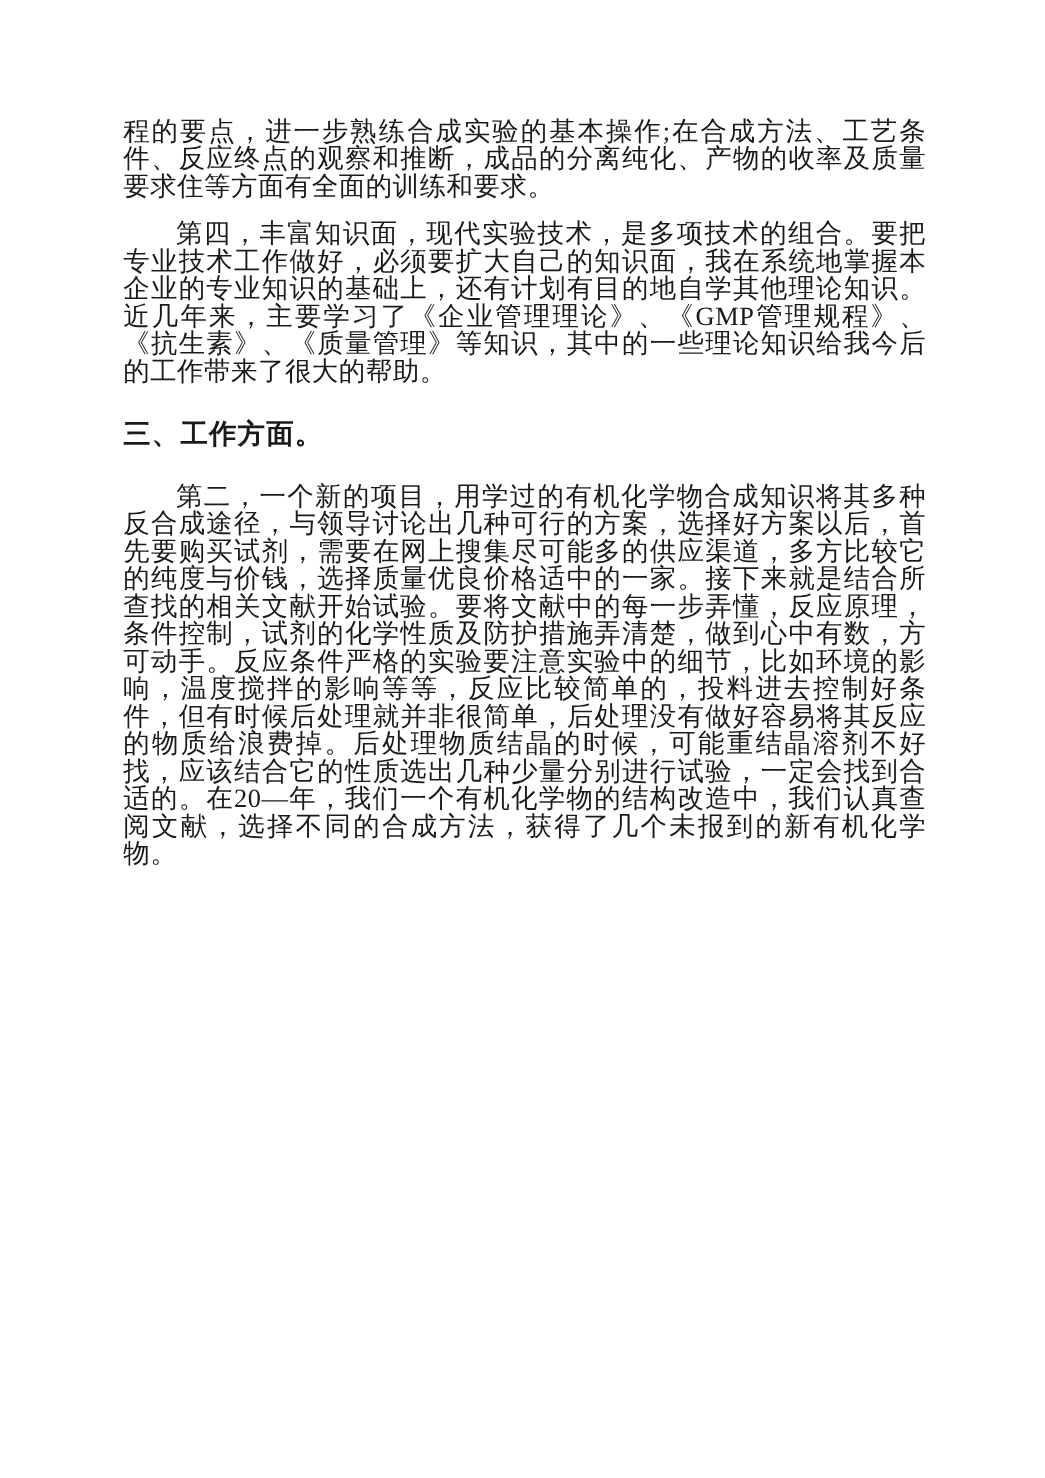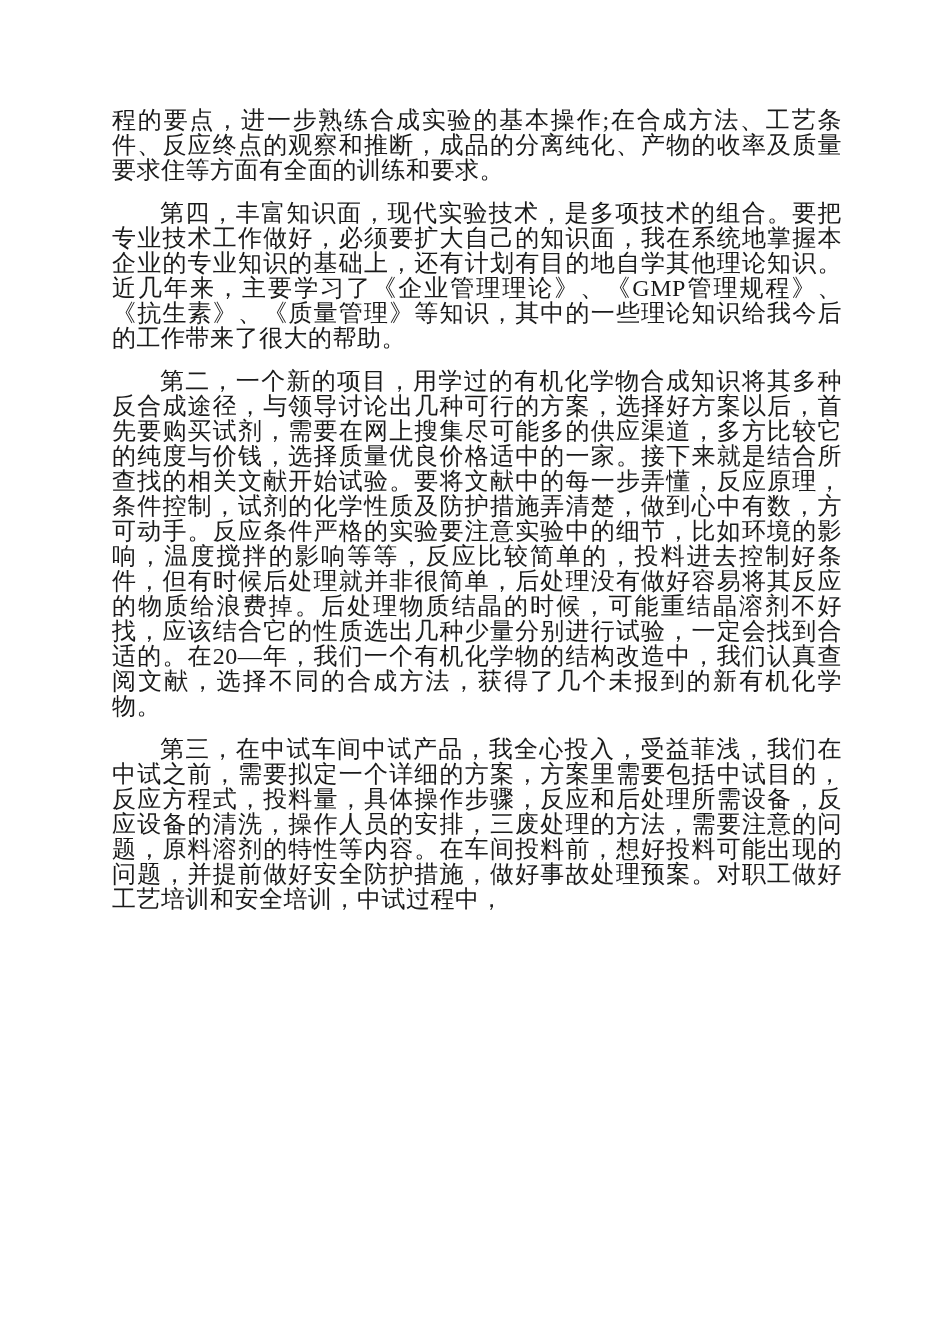--- a/index.html
+++ b/index.html
@@ -40,17 +40,17 @@
     }
   </style>
 </head>
 <body>
 
 <div class="page">
   <p class="para">程的要点，进一步熟练合成实验的基本操作;在合成方法、工艺条件、反应终点的观察和推断，成品的分离纯化、产物的收率及质量要求住等方面有全面的训练和要求。</p>
 
   <p class="para indented">第四，丰富知识面，现代实验技术，是多项技术的组合。要把专业技术工作做好，必须要扩大自己的知识面，我在系统地掌握本企业的专业知识的基础上，还有计划有目的地自学其他理论知识。近几年来，主要学习了《企业管理理论》、《GMP管理规程》、《抗生素》、《质量管理》等知识，其中的一些理论知识给我今后的工作带来了很大的帮助。</p>
 
+  <h2 class="heading">三、工作方面。</h2>
 
   <p class="para indented">第二，一个新的项目，用学过的有机化学物合成知识将其多种反合成途径，与领导讨论出几种可行的方案，选择好方案以后，首先要购买试剂，需要在网上搜集尽可能多的供应渠道，多方比较它的纯度与价钱，选择质量优良价格适中的一家。接下来就是结合所查找的相关文献开始试验。要将文献中的每一步弄懂，反应原理，条件控制，试剂的化学性质及防护措施弄清楚，做到心中有数，方可动手。反应条件严格的实验要注意实验中的细节，比如环境的影响，温度搅拌的影响等等，反应比较简单的，投料进去控制好条件，但有时候后处理就并非很简单，后处理没有做好容易将其反应的物质给浪费掉。后处理物质结晶的时候，可能重结晶溶剂不好找，应该结合它的性质选出几种少量分别进行试验，一定会找到合适的。在20—年，我们一个有机化学物的结构改造中，我们认真查阅文献，选择不同的合成方法，获得了几个未报到的新有机化学物。</p>
 
-  <p class="para indented">第三，在中试车间中试产品，我全心投入，受益菲浅，我们在中试之前，需要拟定一个详细的方案，方案里需要包括中试目的，反应方程式，投料量，具体操作步骤，反应和后处理所需设备，反应设备的清洗，操作人员的安排，三废处理的方法，需要注意的问题，原料溶剂的特性等内容。在车间投料前，想好投料可能出现的问题，并提前做好安全防护措施，做好事故处理预案。对职工做好工艺培训和安全培训，中试过程中，</p>
 </div>
 
 </body></html>

